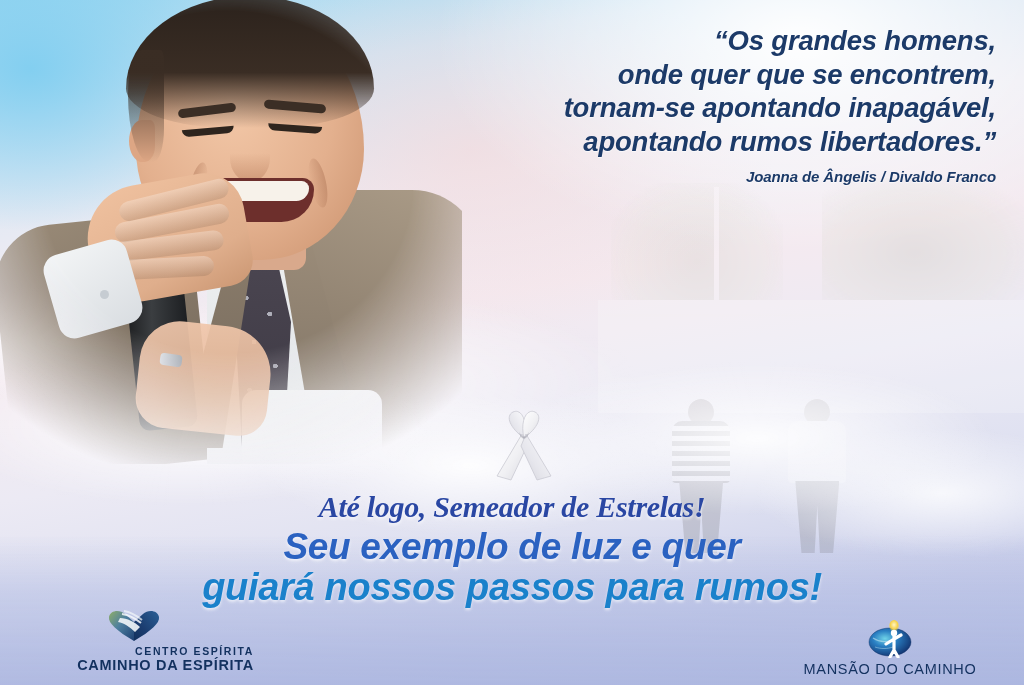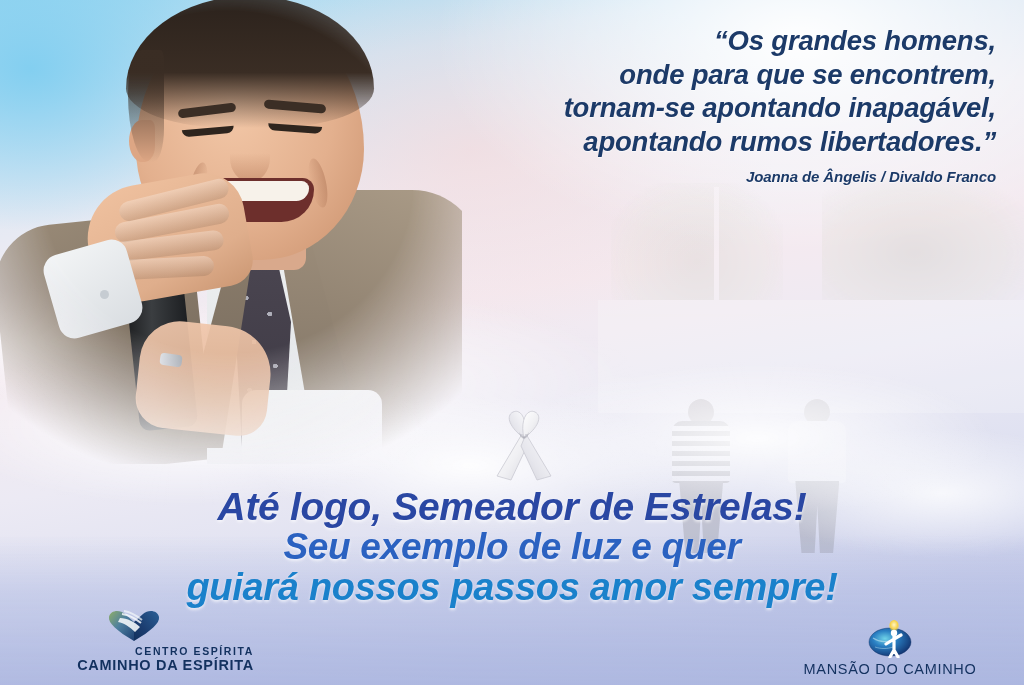--- a/index.html
+++ b/index.html
@@ -302,21 +302,21 @@
     position:absolute; left:0; right:0; top:486px;
     text-align:center;
   }
   .tribute-line {
     font-style:italic;
     font-weight:bold;
     letter-spacing:-0.3px;
     white-space:nowrap;
     text-shadow:0 2px 3px rgba(255,255,255,0.65);
   }
-  .t1 { font-size:39px; line-height:41px; color:#2a47a3; }
+  .t1 { font-size:30px; line-height:41px; color:#2a47a3;font-family:Liberation Serif, serif; }
   .t2 { font-size:37px; line-height:40px; color:#2b62c1; }
   .t3 { font-size:38px; line-height:41px; color:#1a81cb; }
 
   
   .footer-left  { position:absolute; left:14px;  bottom:12px; width:240px; text-align:right; }
   .footer-right { position:absolute; right:14px; bottom:8px; width:240px; text-align:center; }
   .logo-mark { display:block; margin:0 auto 3px; }
   .brand-top {
     font-size:10.5px; font-weight:bold; letter-spacing:1.6px;
     color:#1e3d77; line-height:12px;
@@ -394,21 +394,21 @@
       <div class="p-finger p-f4"></div>
       <div class="p-cuff"></div>
       <div class="p-cuff-btn"></div>
       <div class="p-hand2"></div>
       <div class="p-ring"></div>
     </div>
   </div>
 
   <div class="quote">
     <div class="quote-line" style="color: rgb(28, 58, 104);">“Os grandes homens,</div>
-    <div class="quote-line" style="color: rgb(28, 58, 104);">onde para que se encontrem,</div>
+    <div class="quote-line" style="color: rgb(28, 58, 104);">onde quer que se encontrem,</div>
     <div class="quote-line" style="color: rgb(28, 58, 104);">tornam-se apontando inapagável,</div>
     <div class="quote-line" style="color: rgb(28, 58, 104);">apontando rumos libertadores.”</div>
     <div class="quote-credit" style="color: rgb(28, 58, 104);">Joanna de Ângelis / Divaldo Franco</div>
   </div>
 
   <div class="ribbon">
     <svg width="70" height="78" viewBox="0 0 70 78">
       <defs>
         <linearGradient id="rbA" x1="0" y1="0" x2="1" y2="1">
           <stop offset="0%" stop-color="#ffffff"></stop>
@@ -425,21 +425,21 @@
       <path d="M35 30 C 49 20, 54 8, 46 4 C 37 0, 31 14, 35 30 Z" fill="url(#rbA)" stroke="#c9c9d2" stroke-width="0.8"></path>
       <path d="M33 26 L 8 68 L 22 72 L 38 38 Z" fill="url(#rbA)" stroke="#c9c9d2" stroke-width="0.8"></path>
       <path d="M37 26 L 62 68 L 48 72 L 32 38 Z" fill="url(#rbB)" stroke="#c9c9d2" stroke-width="0.8"></path>
       <path d="M30 24 C 34 30, 36 30, 40 24 C 38 33, 32 33, 30 24 Z" fill="#9c9ca8" opacity="0.55"></path>
     </svg>
   </div>
 
   <div class="tribute">
     <div class="tribute-line t1" style="color: rgb(42, 71, 163);">Até logo, Semeador de Estrelas!</div>
     <div class="tribute-line t2" style="color: rgb(43, 98, 193);">Seu exemplo de luz e quer</div>
-    <div class="tribute-line t3" style="color: rgb(26, 129, 203);">guiará nossos passos amor sempre!</div>
+    <div class="tribute-line t3" style="color: rgb(26, 129, 203);">guiará nossos passos para rumos!</div>
   </div>
 
   <div class="footer-left">
     <svg class="logo-mark" width="56" height="34" viewBox="0 0 56 34">
       <defs>
         <linearGradient id="hh1" x1="0" y1="0" x2="1" y2="1">
           <stop offset="0%" stop-color="#8fae6a"></stop>
           <stop offset="45%" stop-color="#4d7f9e"></stop>
           <stop offset="100%" stop-color="#1d3f72"></stop>
         </linearGradient>

